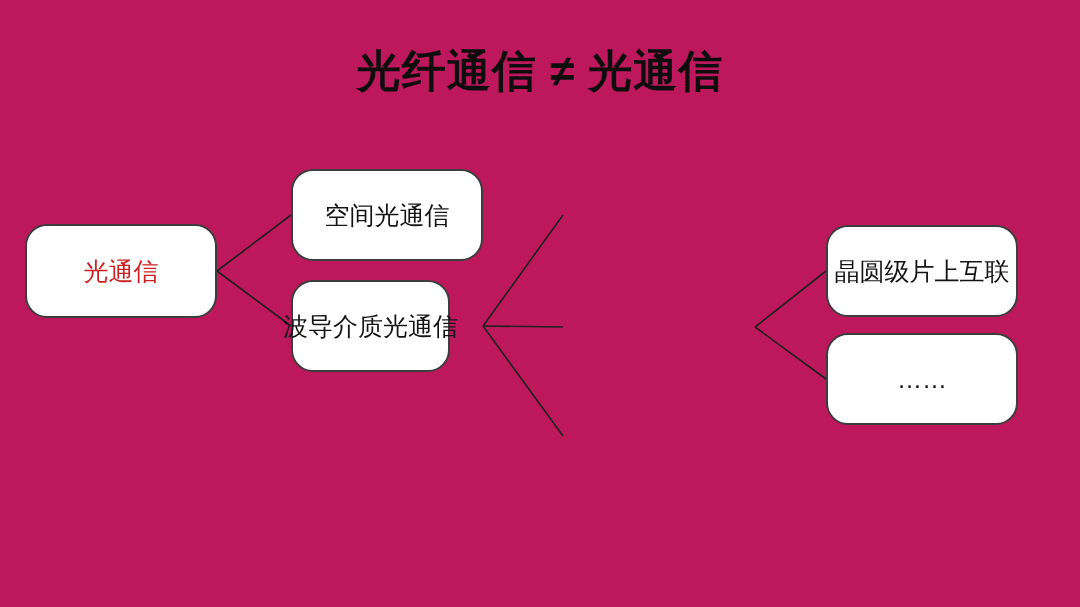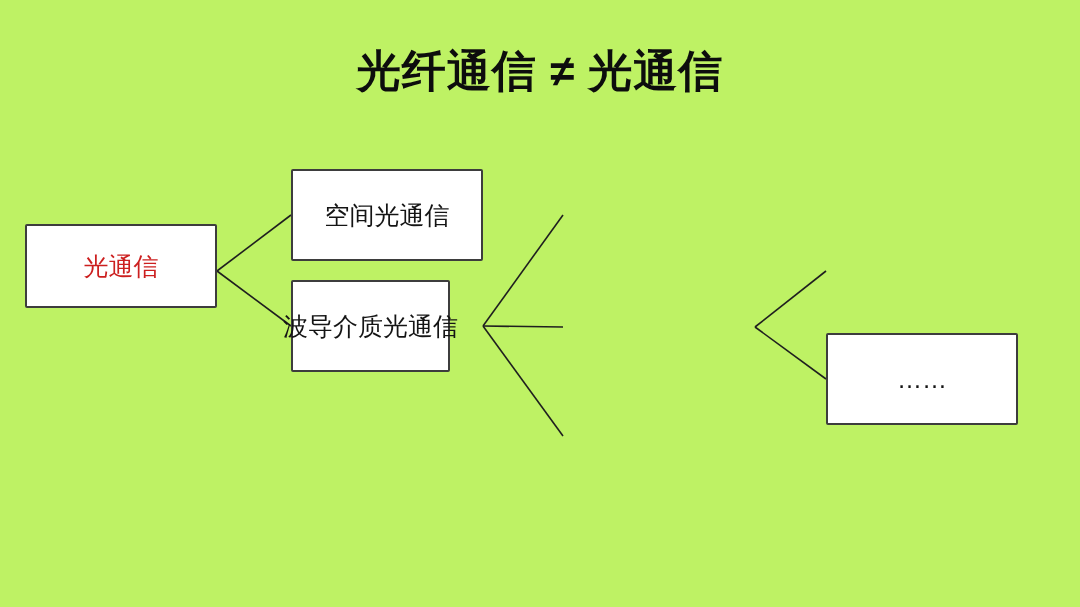--- a/index.html
+++ b/index.html
@@ -5,21 +5,21 @@
   html, body {
     margin: 0;
     padding: 0;
     background: #ffffff;
     font-family: "Liberation Sans", "DejaVu Sans", sans-serif;
   }
   #stage {
     position: relative;
     width: 1080px;
     height: 607px;
-    background: #bef264;
+    background: #be185d;
     overflow: hidden;
   }
   .title {
     position: absolute;
     left: 0;
     top: 42px;
     width: 100%;
     text-align: center;
     font-size: 44px;
     font-weight: 800;
@@ -31,21 +31,21 @@
     left: 0;
     top: 0;
     width: 1080px;
     height: 607px;
   }
   .node {
     position: absolute;
     box-sizing: border-box;
     background: #ffffff;
     border: 2px solid #3d3d3d;
-    border-radius: 2px;
+    border-radius: 22px;
     display: flex;
     align-items: center;
     justify-content: center;
     font-size: 25px;
     color: #141414;
     white-space: nowrap;
   }
   .node.emphasis {
     color: #cc1f1f;
   }
@@ -59,25 +59,28 @@
   <svg id="edges" xmlns="http://www.w3.org/2000/svg">
       <line x1="217" y1="271" x2="291" y2="215" stroke="#1f1f1f" stroke-width="1.6"></line>
       <line x1="217" y1="271" x2="291" y2="326" stroke="#1f1f1f" stroke-width="1.6"></line>
       <line x1="483" y1="326" x2="563" y2="215" stroke="#1f1f1f" stroke-width="1.6"></line>
       <line x1="483" y1="326" x2="563" y2="327" stroke="#1f1f1f" stroke-width="1.6"></line>
       <line x1="483" y1="326" x2="563" y2="436" stroke="#1f1f1f" stroke-width="1.6"></line>
       <line x1="755" y1="327" x2="826" y2="271" stroke="#1f1f1f" stroke-width="1.6"></line>
       <line x1="755" y1="327" x2="826" y2="379" stroke="#1f1f1f" stroke-width="1.6"></line>
     </svg>
 
-  <div class="node emphasis" style="left: 25px; top: 224px; width: 192px; height: 84px;">
+  <div class="node emphasis" style="left: 25px; top: 224px; width: 192px; height: 94px;">
     <span>光通信</span>
   </div>
   <div class="node" style="left: 291px; top: 169px; width: 192px; height: 92px;">
     <span>空间光通信</span>
   </div>
   <div class="node" style="left: 291px; top: 280px; width: 159px; height: 92px;">
     <span>波导介质光通信</span>
   </div>
+  <div class="node" style="left: 826px; top: 225px; width: 192px; height: 92px;">
+    <span>晶圆级片上互联</span>
+  </div>
   <div class="node" style="left: 826px; top: 333px; width: 192px; height: 92px;">
     <span>……</span>
   </div>
 </div>
 
 </body></html>

